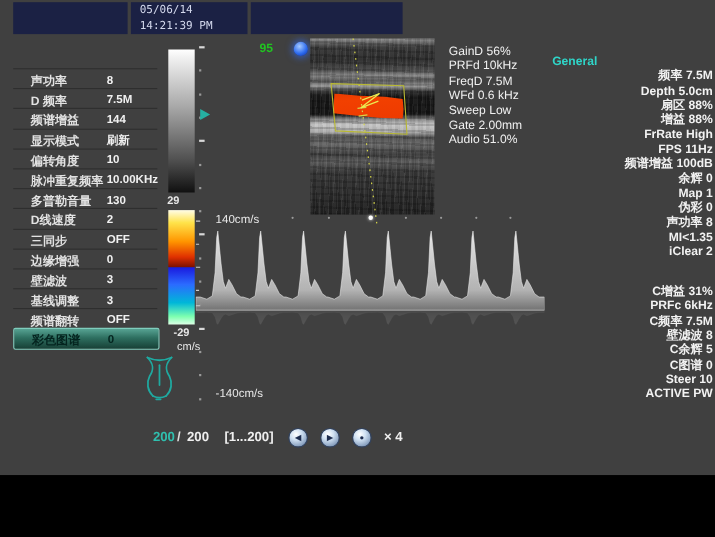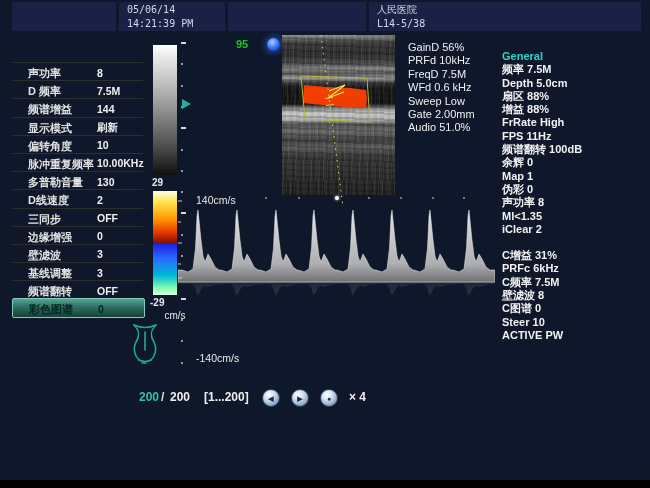--- a/index.html
+++ b/index.html
@@ -1,16 +1,16 @@
 <!DOCTYPE html>
 <html><head>
 <meta charset="utf-8">
 <style>
   html,body{margin:0;padding:0;background:#000;}
-  .screen{position:relative;width:650px;height:480px;background:#0f172a;overflow:hidden;
+  .screen{position:relative;width:650px;height:432px;background:#404040;overflow:hidden;
           font-family:"Liberation Sans","DejaVu Sans",sans-serif;}
   
   .hdr-box{position:absolute;top:2px;height:29px;background:#1b2144;}
   .hb1{left:12px;width:104px;}
   .hb2{left:119px;width:106px;}
   .hb3{left:228px;width:138px;}
   .hb4{left:369px;width:272px;}
   .hdr-text{font-family:"DejaVu Sans Mono",monospace;font-size:10px;line-height:13px;
             color:#d3d8ec;padding:1px 0 0 8px;white-space:nowrap;}
   
@@ -22,22 +22,22 @@
              border:1px solid #7fcdbd;border-radius:2px;}
   .lp-row.hl .lp-l,.lp-row.hl .lp-v{color:#04241f;}
   
   .gray-bar{position:absolute;left:153px;top:45px;width:24px;height:130px;
             background:linear-gradient(180deg,#ffffff 0%,#f0f0f0 6%,#a8a8a8 40%,#4e4e4e 78%,#101010 100%);}
   .color-bar{position:absolute;left:153px;top:191px;width:24px;height:104px;}
   .cb-top{height:52px;background:linear-gradient(180deg,#fffde8 0%,#ffe34a 22%,#ff9500 55%,#e03000 82%,#7a1000 100%);}
   .cb-bot{height:52px;background:linear-gradient(180deg,#1a1adf 0%,#2b6bff 30%,#00b7d8 62%,#7dffb0 86%,#dcffe6 100%);}
   .lbl{position:absolute;color:#e8e8e8;font-size:10px;font-weight:bold;white-space:nowrap;}
   .cbar-max{left:152px;top:177px;width:24px;text-align:left;}
-  .cbar-min{left:150px;top:297px;width:30px;text-align:left;}
-  .cbar-unit{left:148px;top:310px;width:34px;text-align:center;font-weight:normal;margin-left:10px;}
+  .cbar-min{left:150px;top:297px;width:30px;text-align:center;}
+  .cbar-unit{left:148px;top:310px;width:34px;text-align:right;font-weight:normal;}
   
   .dtick{position:absolute;left:181px;width:2px;height:2px;background:#9a9a9a;}
   .dtick.major{width:5px;background:#d8d8d8;}
   .tdot{position:absolute;top:197px;width:2px;height:2px;border-radius:50%;background:#9a9a9a;}
   .tdot.bright{width:4px;height:4px;top:196px;background:#ffffff;box-shadow:0 0 3px #fff;}
   .focus-arrow{position:absolute;left:182px;top:99px;width:0;height:0;
                border-left:9px solid #25b0a2;border-top:5px solid transparent;border-bottom:5px solid transparent;}
   
   .gain-green{position:absolute;left:236px;top:38px;color:#21c421;font-size:11px;font-weight:bold;}
   .blue-dot{position:absolute;left:267px;top:38px;width:13px;height:13px;border-radius:50%;
@@ -58,22 +58,22 @@
   .flow-red{position:absolute;inset:0;
     clip-path:polygon(22px 50px,45px 52px,68px 53px,84px 55px,85px 64px,84px 73px,62px 72px,40px 70px,21px 68px);
     background:linear-gradient(175deg,#a81e00 0%,#f24000 35%,#e53000 70%,#7d1600 100%);}
   .bmode-ol{position:absolute;left:0;top:0;overflow:visible;pointer-events:none;}
   
   .dparams{position:absolute;left:408px;top:41px;}
   .dp-line{font-size:11px;line-height:13.4px;color:#f0f0f0;white-space:nowrap;}
   
   .rpanel{position:absolute;left:502px;top:50px;width:146px;}
   .rp-title{font-size:11px;font-weight:bold;color:#2fd5c8;line-height:13.3px;}
-  .rp-line{font-size:11px;font-weight:bold;color:#f2f2f2;line-height:13.3px;white-space:nowrap;}
-  .rp-group2{margin-top:13px;}
+  .rp-line{font-size:11px;font-weight:bold;color:#f2f2f2;line-height:13.3px;white-space:nowrap;text-align:right;}
+  .rp-group2{margin-top:23px;}
   
   .spectral{position:absolute;left:178px;top:188px;width:317px;height:115px;}
   .vel-max{left:196px;top:194px;font-weight:normal;font-size:10.5px;}
   .vel-min{left:196px;top:352px;font-weight:normal;font-size:10.5px;text-align:right;}
   
   .bodymark{position:absolute;left:126px;top:319px;}
   
   .cine{position:absolute;left:0;top:385px;width:650px;height:28px;}
   .cine span{position:absolute;top:5px;font-size:12px;font-weight:bold;white-space:nowrap;}
   .c-cur{left:139px;color:#2fbfae;}
@@ -91,24 +91,20 @@
 <body>
 
 <div class="screen">
 
   <div class="hdr-box hb1"></div>
   <div class="hdr-box hb2">
     <div class="hdr-text">05/06/14</div>
     <div class="hdr-text">14:21:39 PM</div>
   </div>
   <div class="hdr-box hb3"></div>
-  <div class="hdr-box hb4">
-    <div class="hdr-text">人民医院</div>
-    <div class="hdr-text">L14-5/38</div>
-  </div>
 
   <div class="left-panel" id="leftPanel">
       <div class="lp-row">
         <span class="lp-l">声功率</span>
         <span class="lp-v">8</span>
       </div>
       <div class="lp-row">
         <span class="lp-l">D 频率</span>
         <span class="lp-v">7.5M</span>
       </div>
@@ -217,33 +213,34 @@
 
   <div class="rpanel">
     <div class="rp-title">General</div>
     <div id="rpLines1">
         <div class="rp-line">频率 7.5M</div>
         <div class="rp-line">Depth 5.0cm</div>
         <div class="rp-line">扇区 88%</div>
         <div class="rp-line">增益 88%</div>
         <div class="rp-line">FrRate High</div>
         <div class="rp-line">FPS 11Hz</div>
-        <div class="rp-line">频谱翻转 100dB</div>
+        <div class="rp-line">频谱增益 100dB</div>
         <div class="rp-line">余辉 0</div>
         <div class="rp-line">Map 1</div>
         <div class="rp-line">伪彩 0</div>
         <div class="rp-line">声功率 8</div>
         <div class="rp-line">MI&lt;1.35</div>
         <div class="rp-line">iClear 2</div>
       </div>
     <div id="rpLines2" class="rp-group2">
         <div class="rp-line">C增益 31%</div>
         <div class="rp-line">PRFc 6kHz</div>
         <div class="rp-line">C频率 7.5M</div>
         <div class="rp-line">壁滤波 8</div>
+        <div class="rp-line">C余辉 5</div>
         <div class="rp-line">C图谱 0</div>
         <div class="rp-line">Steer 10</div>
         <div class="rp-line">ACTIVE PW</div>
       </div>
   </div>
 
   <div class="spectral">
     <svg width="317" height="115" viewBox="0 0 317 115">
       <defs>
         <filter id="blur">

